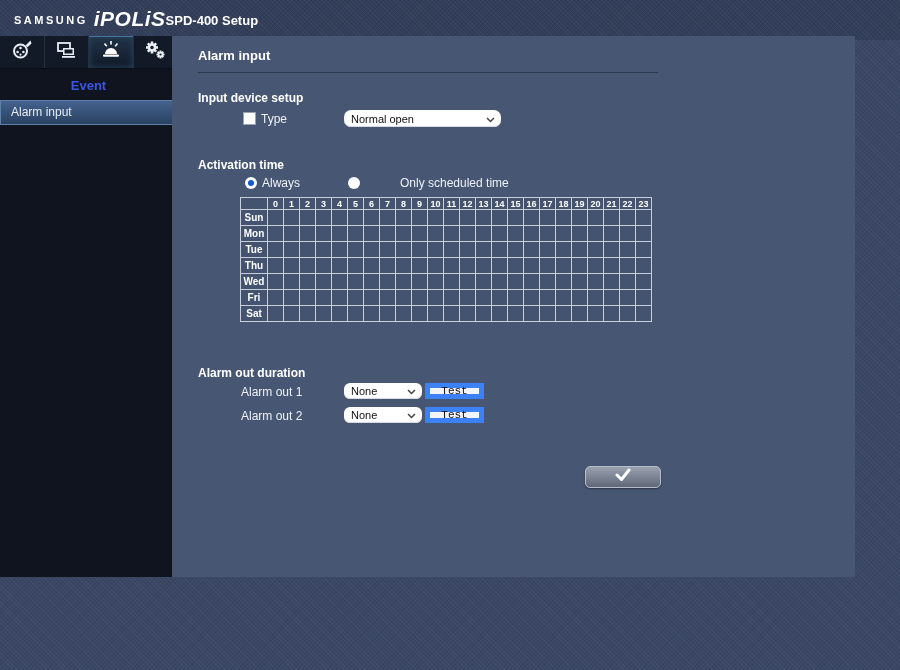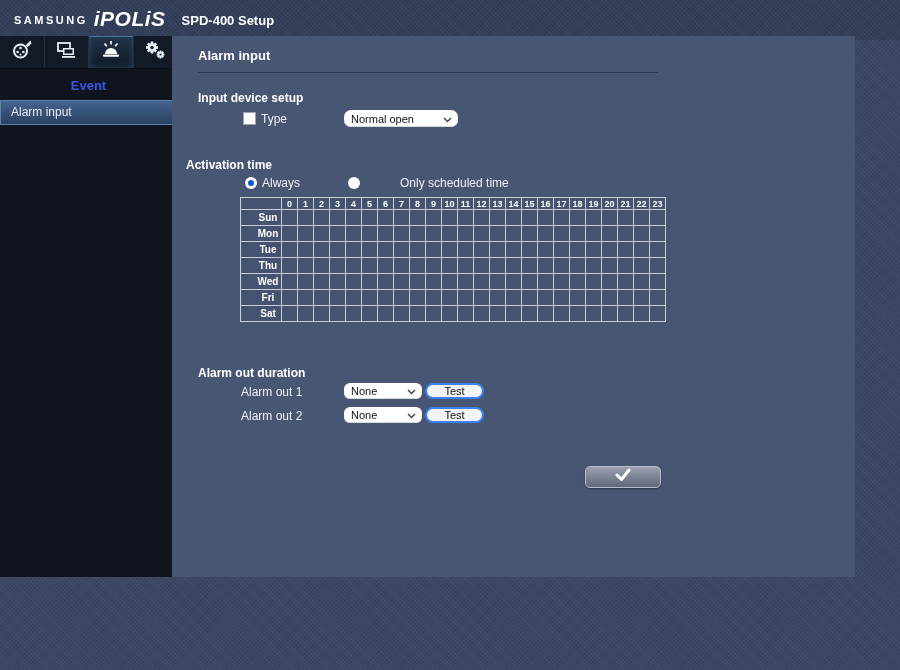--- a/index.html
+++ b/index.html
@@ -17,21 +17,21 @@
   .header{
     position:absolute;left:0;top:0;width:900px;height:40px;
     background-color:#323e5a;
     background-image:
       repeating-linear-gradient(45deg, rgba(255,255,255,0.04) 0 1px, transparent 1px 3px),
       repeating-linear-gradient(-45deg, rgba(0,0,0,0.07) 0 1px, transparent 1px 3px);
     display:flex;align-items:center;color:#fff;
   }
   .brand-samsung{margin-left:14px;font-size:11px;font-weight:bold;letter-spacing:2.5px;}
   .brand-ipolis{margin-left:6px;font-size:21px;font-weight:bold;font-style:italic;letter-spacing:0.5px;margin-top:-3px;}
-  .header-title{margin-left:16px;font-size:13px;font-weight:bold;}
+  .header-title{font-size:13px;font-weight:bold;}
 
   
   .sidebar{
     position:absolute;left:0;top:36px;width:177px;height:541px;
     background:#0f141e;
   }
   .tabbar{display:flex;height:32px;border-bottom:1px solid #0a0e16;}
   .tab{
     flex:1;display:flex;align-items:center;justify-content:center;
     border-right:1px solid #252e42;background:#131a27;cursor:pointer;
@@ -59,54 +59,54 @@
 
   
   .content{
     position:absolute;left:172px;top:36px;width:683px;height:541px;
     background:#475672;color:#fff;
   }
   .page-title{position:absolute;left:26px;top:12px;font-size:13px;font-weight:bold;}
   .title-rule{position:absolute;left:26px;top:36px;width:460px;border-top:1px solid #2c3750;}
   .sec-heading{position:absolute;font-size:12px;font-weight:bold;color:#fff;}
   .h-input{left:26px;top:55px;}
-  .h-activation{left:14px;top:122px;}
+  .h-activation{left:26px;top:122px;}
   .h-alarmout{left:26px;top:330px;}
 
   .label{font-size:12px;color:#eef1f6;}
 
   .checkbox{
     position:absolute;width:11px;height:11px;background:#fff;
     border:1px solid #9ba3b2;box-sizing:content-box;cursor:pointer;
   }
   .radio{width:12px;height:12px;border-radius:50%;background:#fff;position:relative;display:inline-block;vertical-align:middle;cursor:pointer;}
   .radio.selected::after{
     content:"";position:absolute;left:3px;top:3px;width:6px;height:6px;border-radius:50%;background:#1258cf;
   }
 
   .fake-select{
     position:absolute;background:#fff;border-radius:7px;height:17px;
     display:flex;align-items:center;justify-content:space-between;
     color:#111;font-size:11px;padding:0 6px 0 7px;box-sizing:border-box;cursor:pointer;
     box-shadow:inset 0 -1px 0 #d8dade;
   }
   .btn{
-    position:absolute;background:#f4f4f6;border-radius:8px;height:16px;
+    position:absolute;background:#f4f4f6;border-radius:0;height:16px;
     display:flex;align-items:center;justify-content:center;
-    color:#111;font-size:11px;cursor:pointer;border:2px solid #3b82f6;box-sizing:border-box;
+    color:#111;font-size:11px;cursor:pointer;border:5px solid #3b82f6;box-sizing:border-box;font-family:Liberation Mono, monospace;
   }
 
   
   .schedule-wrap{position:absolute;left:68px;top:161px;}
   table.schedule{border-collapse:collapse;}
   table.schedule th,table.schedule td{border:1px solid #c9ced9;background:#44536f;padding:0;}
   table.schedule th{color:#fff;font-weight:bold;}
   table.schedule th.corner{width:26px;height:11px;}
   table.schedule th.hour{width:15px;height:11px;font-size:9px;}
-  table.schedule th.day{width:26px;height:15px;font-size:10px;padding-left:14px;}
+  table.schedule th.day{width:26px;height:15px;font-size:10px;}
   table.schedule td.cell{width:15px;height:15px;cursor:pointer;}
 
   .apply-btn{
     position:absolute;left:413px;top:430px;width:76px;height:22px;
     background:linear-gradient(#9aa2b1,#5f6878);
     border:1px solid #b6bdc8;border-radius:5px;box-sizing:border-box;
     display:flex;align-items:center;justify-content:center;cursor:pointer;
     box-shadow:0 1px 2px rgba(0,0,0,0.4);
   }
 
@@ -187,21 +187,21 @@
     <div class="side-item selected">Alarm input</div>
   </div>
 
   <div class="content">
     <div class="page-title">Alarm input</div>
     <div class="title-rule"></div>
 
     <div class="sec-heading h-input">Input device setup</div>
     <div class="checkbox" style="left:71px;top:76px;"></div>
     <span class="label" style="position:absolute;left:89px;top:76px;">Type</span>
-    <div class="fake-select" style="left:172px;top:74px;width:114px;">
+    <div class="fake-select" style="left:172px;top:74px;width:157px;">
       <span>Normal open</span>
       <span>
         <svg width="9" height="6" viewBox="0 0 9 6">
             <polyline points="1,1 4.5,4.5 8,1" fill="none" stroke="#444" stroke-width="1.5"></polyline>
           </svg>
       </span>
     </div>
 
     <div class="sec-heading h-activation">Activation time</div>
     <div class="row-abs" style="left:73px;top:140px;height:14px;">

